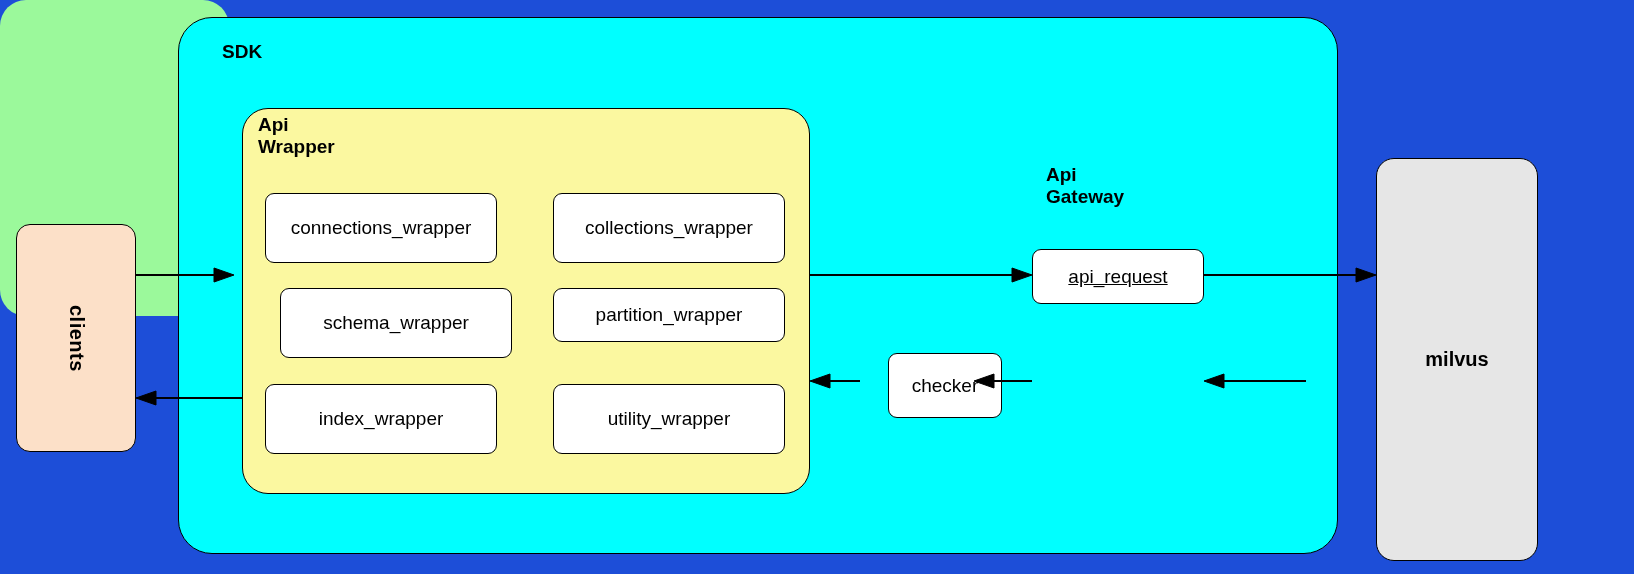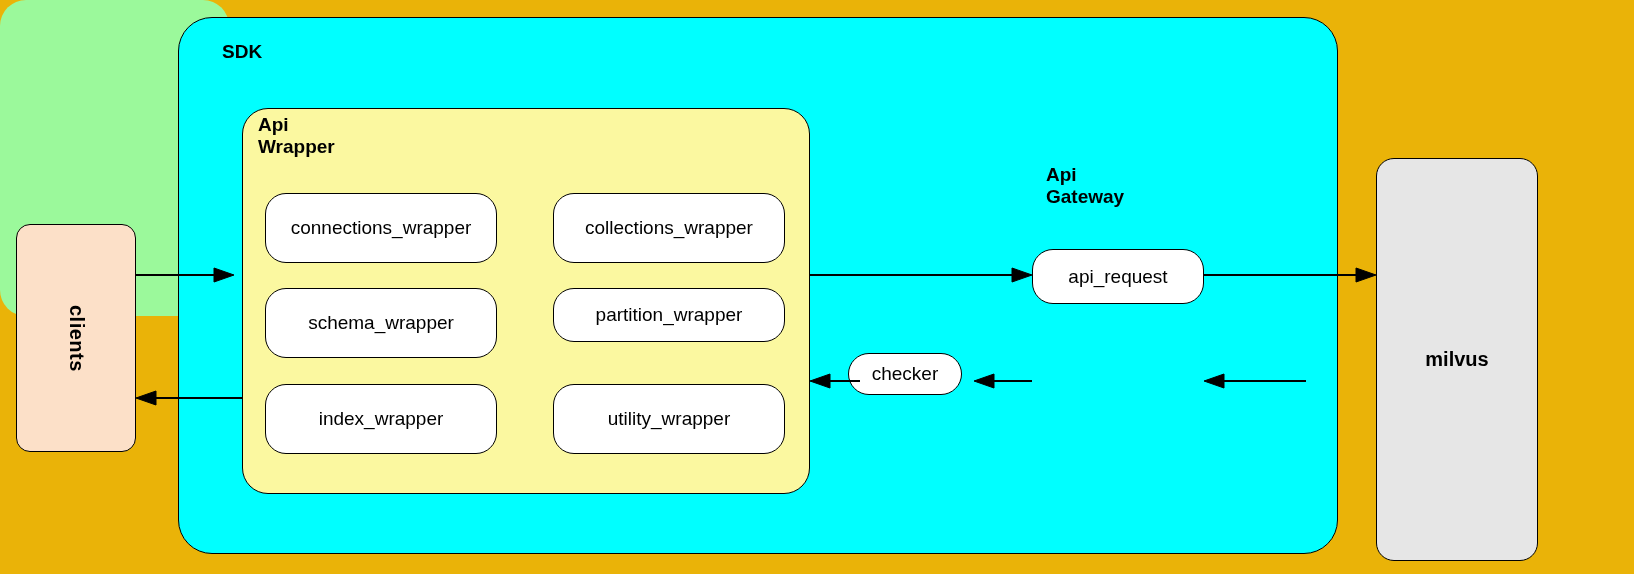--- a/index.html
+++ b/index.html
@@ -7,21 +7,21 @@
     padding: 0;
     background: #ffffff;
   }
   body {
     font-family: "Liberation Sans", sans-serif;
   }
   #canvas {
     position: relative;
     width: 1634px;
     height: 574px;
-    background: #eab308;
+    background: #1d4ed8;
     overflow: hidden;
   }
 
   
   .box {
     position: absolute;
     box-sizing: border-box;
     border: 1.6px solid #000000;
     display: flex;
     align-items: center;
@@ -81,40 +81,40 @@
   }
   .gateway-title {
     left: 1046px;
     top: 164px;
     font-size: 19px;
   }
 
   
   .leaf {
     background: #ffffff;
-    border-radius: 21px;
+    border-radius: 9px;
     font-size: 19px;
     font-weight: 400;
   }
 
   
   .lf-connections { left: 265px; top: 193px;  width: 232px; height: 70px; }
-  .lf-schema      { left: 265px; top: 288px;  width: 232px; height: 70px; }
+  .lf-schema      { left: 280px; top: 288px;  width: 232px; height: 70px; }
   .lf-index       { left: 265px; top: 384px;  width: 232px; height: 70px; }
   
   .lf-collections { left: 553px; top: 193px;  width: 232px; height: 70px; }
   .lf-partition   { left: 553px; top: 288px;  width: 232px; height: 54px; }
   .lf-utility     { left: 553px; top: 384px;  width: 232px; height: 70px; }
 
   
-  .lf-apirequest  { left: 1032px; top: 249px; width: 172px; height: 55px; }
+  .lf-apirequest  { left: 1032px; top: 249px; width: 172px; height: 55px; text-decoration: underline; }
   .lf-apiresponse { left: 1032px; top: 353px; width: 172px; height: 55px; }
 
   
-  .lf-checker     { left: 848px;  top: 353px; width: 114px; height: 42px; }
+  .lf-checker     { left: 888px;  top: 353px; width: 114px; height: 65px; }
 
   
   .clients-box {
     left: 16px;
     top: 224px;
     width: 120px;
     height: 228px;
     background: #fce0c8;
     border-radius: 14px;
   }

